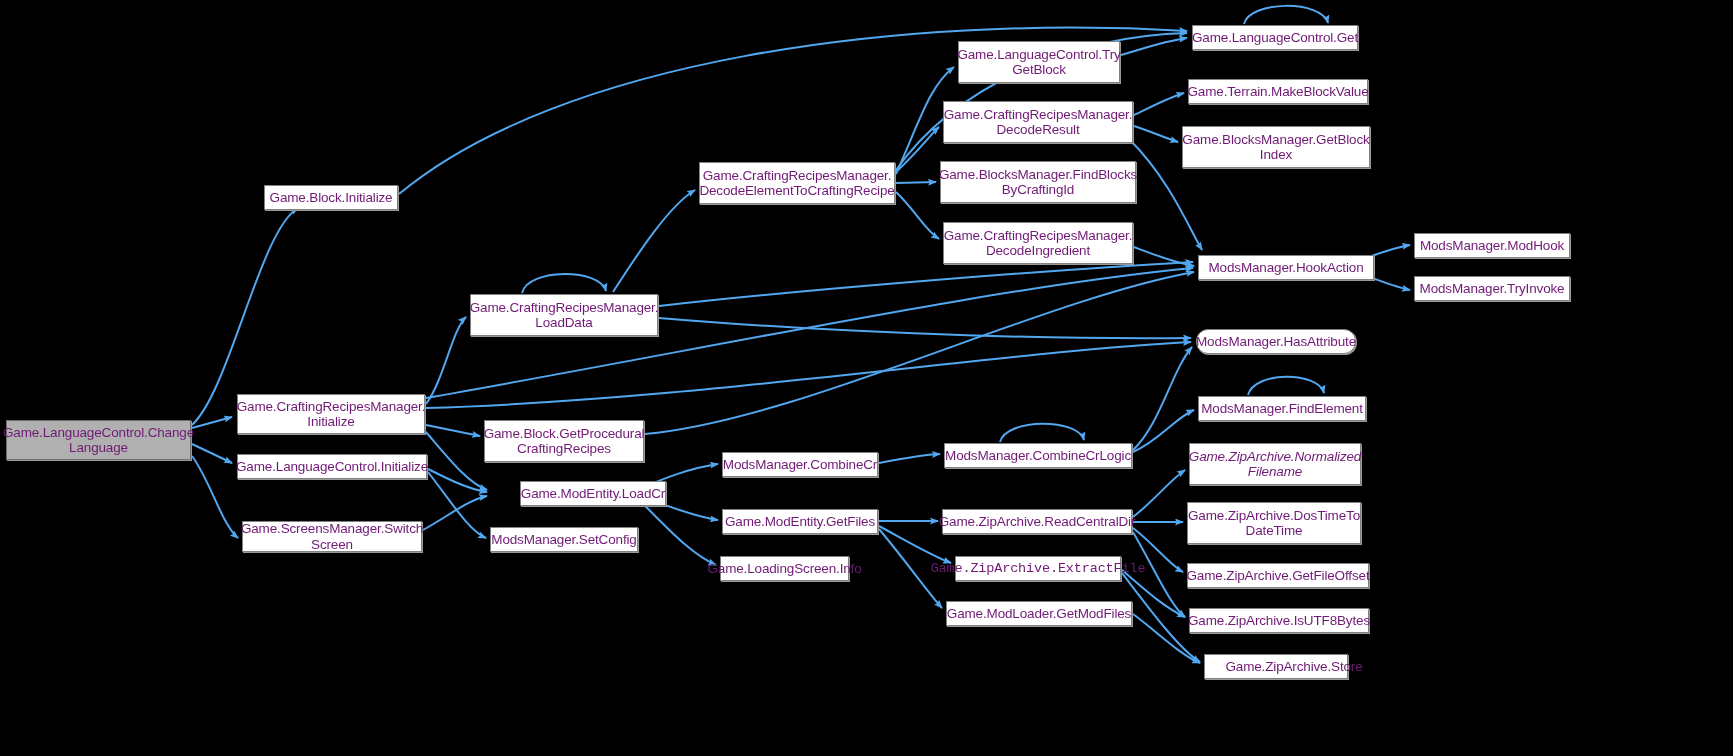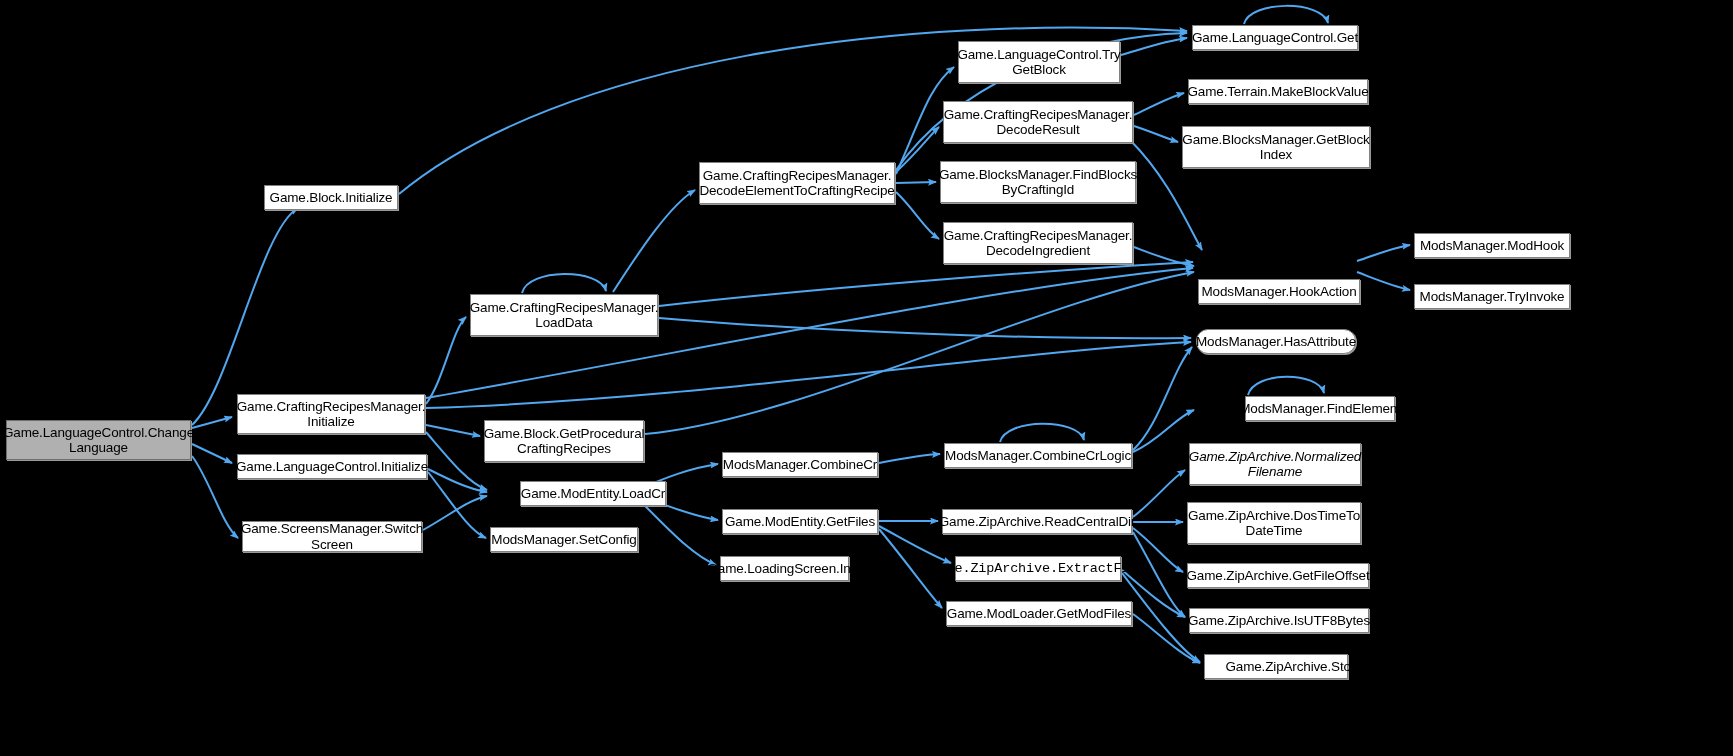--- a/index.html
+++ b/index.html
@@ -21,21 +21,21 @@
     width: 1733px;
     height: 756px;
     pointer-events: none;
   }
   .node {
     position: absolute;
     box-sizing: border-box;
     background: #ffffff;
     border: 1px solid #808080;
     box-shadow: 1px 1px 0 0 #9a9a9a;
-    color: #000000;
+    color: #701a75;
     font-size: 13.5px;
     line-height: 15.5px;
     display: flex;
     align-items: center;
     justify-content: center;
     text-align: center;
     padding: 1px 4px;
     white-space: pre-line;
     letter-spacing: -0.15px;
   }
@@ -137,27 +137,27 @@
       <div class="node" style="left: 943px; top: 222px; width: 190px; height: 42px;">Game.CraftingRecipesManager.
 DecodeIngredient</div>
       <div class="node" style="left: 944px; top: 443px; width: 188px; height: 25px;">ModsManager.CombineCrLogic</div>
       <div class="node" style="left: 942px; top: 509px; width: 190px; height: 25px;">Game.ZipArchive.ReadCentralDir</div>
       <div class="node" style="left: 955px; top: 556px; width: 166px; height: 25px; font-family: Liberation Mono, monospace;">Game.ZipArchive.ExtractFile</div>
       <div class="node" style="left: 946px; top: 601px; width: 186px; height: 25px;">Game.ModLoader.GetModFiles</div>
       <div class="node" style="left: 1192px; top: 25px; width: 166px; height: 25px;">Game.LanguageControl.Get</div>
       <div class="node" style="left: 1188px; top: 79px; width: 180px; height: 25px;">Game.Terrain.MakeBlockValue</div>
       <div class="node" style="left: 1182px; top: 126px; width: 188px; height: 42px;">Game.BlocksManager.GetBlock
 Index</div>
-      <div class="node" style="left: 1198px; top: 255px; width: 162px; height: 25px; margin-top: 24px;">ModsManager.HookAction</div>
+      <div class="node" style="left: 1198px; top: 255px; width: 176px; height: 25px;">ModsManager.HookAction</div>
       <div class="node" style="left: 1196px; top: 329px; width: 160px; height: 25px; border-radius: 12px;">ModsManager.HasAttribute</div>
-      <div class="node" style="left: 1245px; top: 396px; width: 150px; height: 25px;">ModsManager.FindElement</div>
+      <div class="node" style="left: 1198px; top: 396px; width: 168px; height: 25px;">ModsManager.FindElement</div>
       <div class="node" style="left: 1189px; top: 443px; width: 172px; height: 42px; font-style: italic;">Game.ZipArchive.Normalized
 Filename</div>
       <div class="node" style="left: 1187px; top: 502px; width: 174px; height: 42px;">Game.ZipArchive.DosTimeTo
 DateTime</div>
       <div class="node" style="left: 1187px; top: 563px; width: 182px; height: 25px;">Game.ZipArchive.GetFileOffset</div>
       <div class="node" style="left: 1189px; top: 608px; width: 180px; height: 25px;">Game.ZipArchive.IsUTF8Bytes</div>
       <div class="node" style="left: 1204px; top: 654px; width: 144px; height: 25px; padding-left: 40px;">Game.ZipArchive.Store</div>
       <div class="node" style="left: 1414px; top: 233px; width: 156px; height: 25px;">ModsManager.ModHook</div>
-      <div class="node" style="left: 1414px; top: 284px; width: 156px; height: 25px; text-align: center;">ModsManager.TryInvoke</div>
+      <div class="node" style="left: 1414px; top: 276px; width: 156px; height: 25px; text-align: center;">ModsManager.TryInvoke</div>
     </div>
 
 </div>
 
 </body></html>

